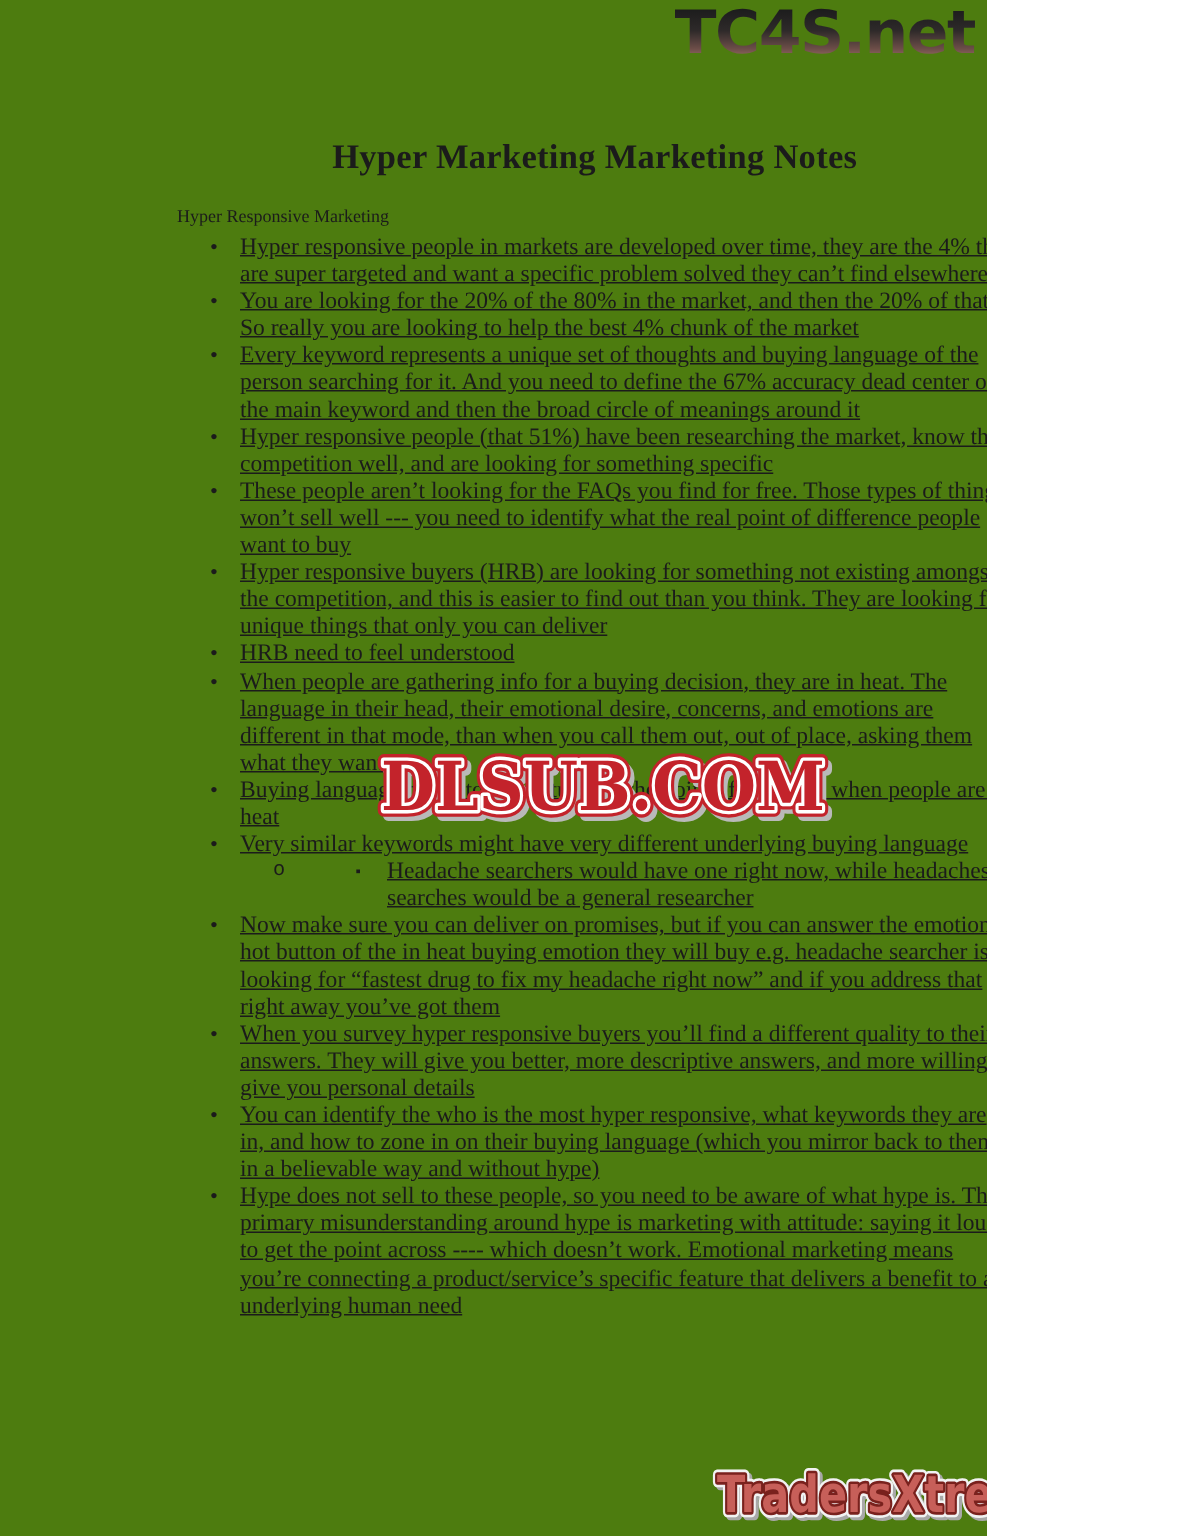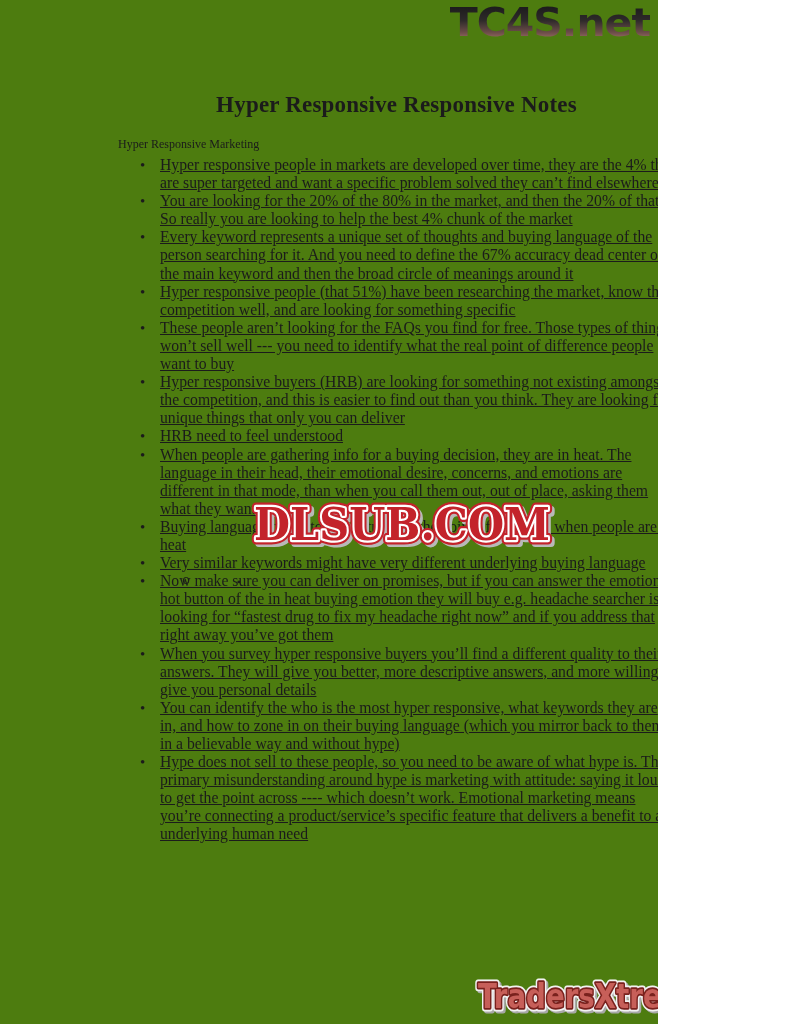--- a/index.html
+++ b/index.html
@@ -76,21 +76,21 @@
   .wm-bottom text { font-family: "DejaVu Sans", sans-serif; font-size: 34px; }
 </style>
 </head>
 <body>
 
 <div class="page">
 
   <div class="site-logo" style="background-image: linear-gradient(rgb(28, 28, 28) 8%, rgb(46, 42, 42) 45%, rgb(108, 77, 72) 75%, rgb(165, 118, 108) 96%);">TC4S.net</div>
 
   <div class="doc">
-    <h1 class="doc-title">Hyper Responsive Responsive Notes</h1>
+    <h1 class="doc-title">Hyper Marketing Marketing Notes</h1>
     <div class="doc-intro">Hyper Responsive Marketing</div>
     <div class="notes-list">
         <div class="li level1">
           <span class="marker">•</span>
           <span class="txt">Hyper responsive people in markets are developed over time, they are the 4% that are super targeted and want a specific problem solved they can’t find elsewhere</span>
         </div>
         <div class="li level1">
           <span class="marker">•</span>
           <span class="txt">You are looking for the 20% of the 80% in the market, and then the 20% of that. So really you are looking to help the best 4% chunk of the market</span>
         </div>
@@ -124,20 +124,21 @@
         </div>
         <div class="li level1">
           <span class="marker">•</span>
           <span class="txt">Very similar keywords might have very different underlying buying language</span>
         </div>
         <div class="li level2">
           <span class="marker">o</span>
         </div>
         <div class="li level3">
           <span class="marker">▪</span>
+          <span class="txt">Headache searchers would have one right now, while headaches searches would be a general researcher</span>
         </div>
         <div class="li level1">
           <span class="marker">•</span>
           <span class="txt">Now make sure you can deliver on promises, but if you can answer the emotional hot button of the in heat buying emotion they will buy e.g. headache searcher is looking for “fastest drug to fix my headache right now” and if you address that right away you’ve got them</span>
         </div>
         <div class="li level1">
           <span class="marker">•</span>
           <span class="txt">When you survey hyper responsive buyers you’ll find a different quality to their answers. They will give you better, more descriptive answers, and more willing to give you personal details</span>
         </div>
         <div class="li level1">

